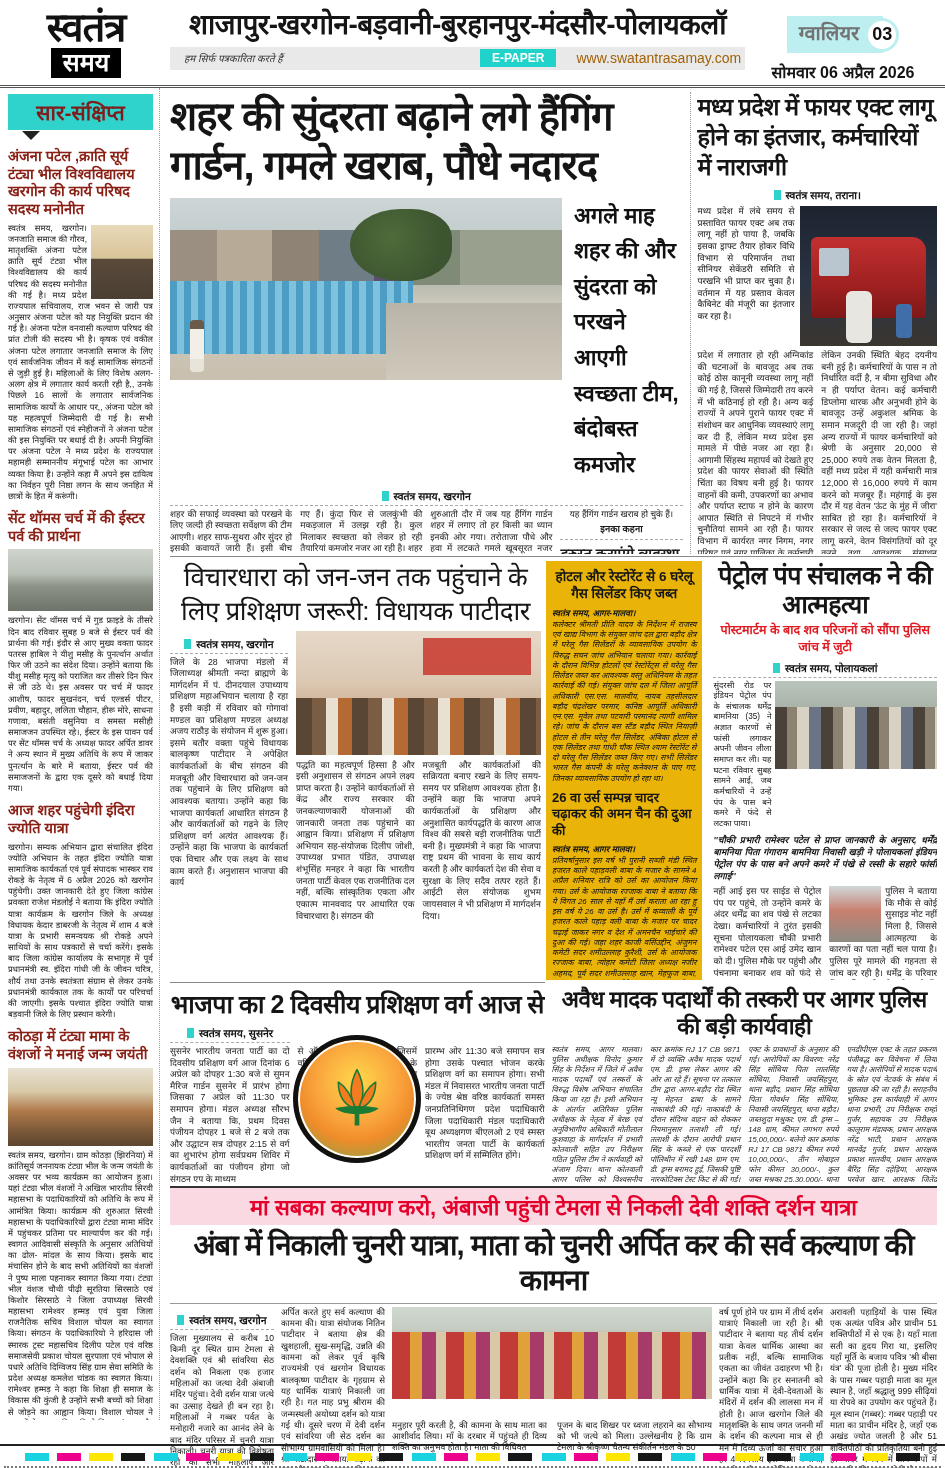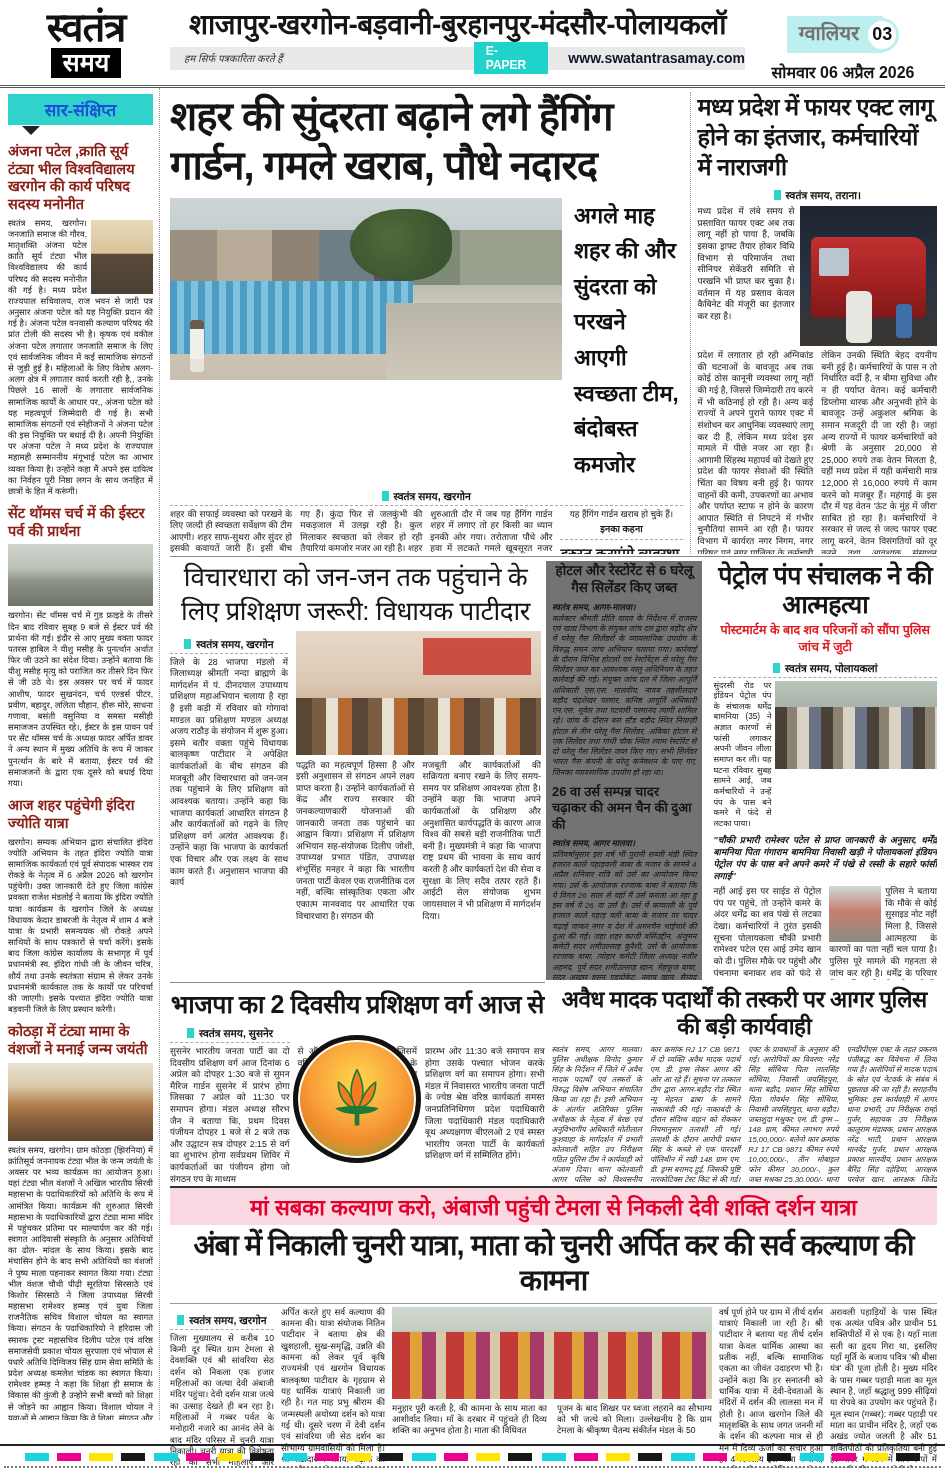--- a/index.html
+++ b/index.html
@@ -12,36 +12,36 @@
               border-bottom:3px double #555; }
   .logo { width:152px; text-align:center; }
   .logo-top { font-size:40px; font-weight:800; line-height:0.95; letter-spacing:-1px; color:#111; }
   .logo-bottom { display:inline-block; background:#000000; color:#fff; font-size:25px; font-weight:800;
                  padding:1px 12px 3px; line-height:1.05; margin-top:2px; }
   .mast-center { flex:1; padding:0 8px; }
   .regions { font-size:28px; font-weight:800; text-align:center; line-height:1.2; letter-spacing:-0.5px; }
   .graybar { background:#e9e9e9; display:flex; align-items:center; height:23px; margin-top:5px; }
   .tagline { width:190px; font-size:10px; font-style:italic; color:#333; padding-left:14px; white-space:nowrap; }
   .epaper { background:#1fd3cb; color:#fff; font-weight:800; font-size:12px; padding:2px 12px; margin-left:120px; }
-  .siteurl { font-size:14px; font-weight:bold; color:#0f172a; margin-left:20px; }
+  .siteurl { font-size:14px; font-weight:normal; color:#a16207; margin-left:20px; }
   .mast-right { width:180px; text-align:center; padding-top:8px; }
   .edition-row { display:flex; align-items:center; justify-content:center; gap:0; }
   .edition { background:#bdeef0; color:#737373; font-weight:800; font-size:20px; padding:3px 24px 7px 12px; }
   .pageno { width:34px; height:34px; border-radius:50%; background:#fff; border:3px solid #bdeef0;
             font-size:18px; font-weight:800; color:#111; display:flex; align-items:center; justify-content:center;
             margin-left:-18px; }
   .dateline { font-size:16px; font-weight:800; margin-top:8px; white-space:nowrap; }
 
   
   .body-row { display:flex; height:1332px; }
   .sidebar { width:160px; border-right:1px dotted #999; padding:6px 6px 0 8px; overflow:hidden; }
   .main { width:785px; padding:4px 8px 0 10px; }
 
   
-  .s-header { background:#2fd3cb; color:#1d4ed8; text-align:center; font-weight:800; font-size:17px; padding:4px 0; }
+  .s-header { background:#2fd3cb; color:#7f1d1d; text-align:center; font-weight:800; font-size:21px; padding:4px 0; }
   .s-tri { width:0; height:0; border-left:9px solid transparent; border-right:9px solid transparent;
            border-top:9px solid #222; margin:1px 0 0 14px; }
   .s-head { color:#8a1f15; font-weight:800; font-size:14.5px; line-height:1.22; margin:8px 0 4px; }
   .s-body { font-size:8.4px; line-height:1.33; text-align:justify; color:#222; }
   .portrait { float:right; width:62px; height:74px; margin:2px 0 2px 4px;
               background:linear-gradient(180deg,#e8d9b8 0%,#d9c49a 45%,#5a4a3a 46%,#4a3f33 100%); }
   .s-img { width:100%; height:62px; margin:2px 0 4px;
            background:linear-gradient(180deg,#cfd4cc 0%,#b9c0b6 40%,#8d9288 60%,#6f746b 100%); }
   .s-img2 { width:100%; height:78px; margin:2px 0 4px;
             background:linear-gradient(180deg,#e8e2d2 0%,#d8c9a8 30%,#b07a4a 55%,#7d5a3a 80%,#5d452f 100%); }
@@ -96,21 +96,21 @@
   .training-mid { display:flex; gap:8px; margin-top:2px; }
   .t-left { width:118px; }
   .t-right { flex:1; }
   .t-photo { width:100%; height:124px; position:relative; overflow:hidden;
      background:linear-gradient(180deg,#e6d8c8 0%,#dcc9b4 40%,#caa98c 70%,#9c7a5c 100%); }
   .tp-banner { position:absolute; right:4%; top:6%; width:44%; height:30%; background:#c8372d; opacity:.85; }
   .tp-people { position:absolute; left:0; bottom:0; width:100%; height:46%;
      background:repeating-linear-gradient(90deg,#5a4635 0 16px,#7a5d42 16px 30px,#e8e0d0 30px 42px,#b46a32 42px 56px); }
   .t-cols { margin-top:5px; }
 
-  .gasbox { width:160px; background:#737373; padding:2px 6px; margin-left:5px; overflow:hidden; }
+  .gasbox { width:160px; background:#eab308; padding:8px 6px; margin-left:5px; overflow:hidden; }
   .gas-head { font-size:13.5px; font-weight:800; text-align:center; line-height:1.25; }
   .gas-by { font-size:8.5px; font-weight:bold; font-style:italic; margin:4px 0 2px; }
   .gas-body { font-size:7.9px; line-height:1.3; text-align:justify; font-style:italic; }
   .gas-head2 { font-size:13px; font-weight:800; line-height:1.25; margin-top:6px; }
 
   .petrol { width:235px; padding-left:6px; margin-left:5px; overflow:hidden; }
   .petrol-head { font-size:25px; font-weight:800; text-align:center; line-height:1.15; letter-spacing:-0.5px; }
   .petrol-sub { color:#e11c23; font-size:12.5px; font-weight:800; text-align:center; margin-top:2px; }
   .petrol-mid { display:flex; gap:4px; margin-top:2px; }
   .p-lead { width:58px; font-size:8.2px; line-height:1.3; text-align:justify; }
@@ -142,21 +142,21 @@
             padding:3px 0 4px; margin-top:4px; border-top:2px solid #333; }
   .yatra-head { font-size:29px; font-weight:800; text-align:center; line-height:1.2; letter-spacing:-1px;
                 border-bottom:1px solid #999; padding:3px 0 5px; }
   .yatra-cols { display:flex; gap:7px; margin-top:3px; height:210px; overflow:hidden; }
   .y-c1 { width:104px; } .y-c2 { width:104px; }
   .y-mid { width:320px; }
   .y-photo { width:100%; height:92px; position:relative; overflow:hidden;
      background:linear-gradient(180deg,#cfd8cf 0%,#c5ccc2 25%,#b88a4e 40%,#a8403a 70%,#8c2f2f 100%); }
   .yp-crowd { position:absolute; left:0; bottom:0; width:100%; height:72%;
      background:repeating-linear-gradient(90deg,#c23b36 0 18px,#e0a03a 18px 30px,#a83a6a 30px 44px,#d8c8a8 44px 54px); }
-  .y-sub { display:flex; gap:10px; margin-top:4px; }
+  .y-sub { display:flex; gap:10px; margin-top:21px; }
   .y-c5 { width:104px; } .y-c6 { flex:1; }
   .ycol { font-size:8.6px; line-height:1.32; text-align:justify; }
 
   
   .footer { position:absolute; left:0; bottom:0; width:100%; }
   .foot-rule { border-top:2px solid #222; }
   .cmyk-row { display:flex; justify-content:space-around; padding:7px 20px 5px; }
   .cmyk { display:flex; gap:8px; }
   .cmyk span { width:24px; height:8px; display:inline-block; }
   .cmyk .c { background:#19d3e0; } .cmyk .m { background:#ec008c; }

